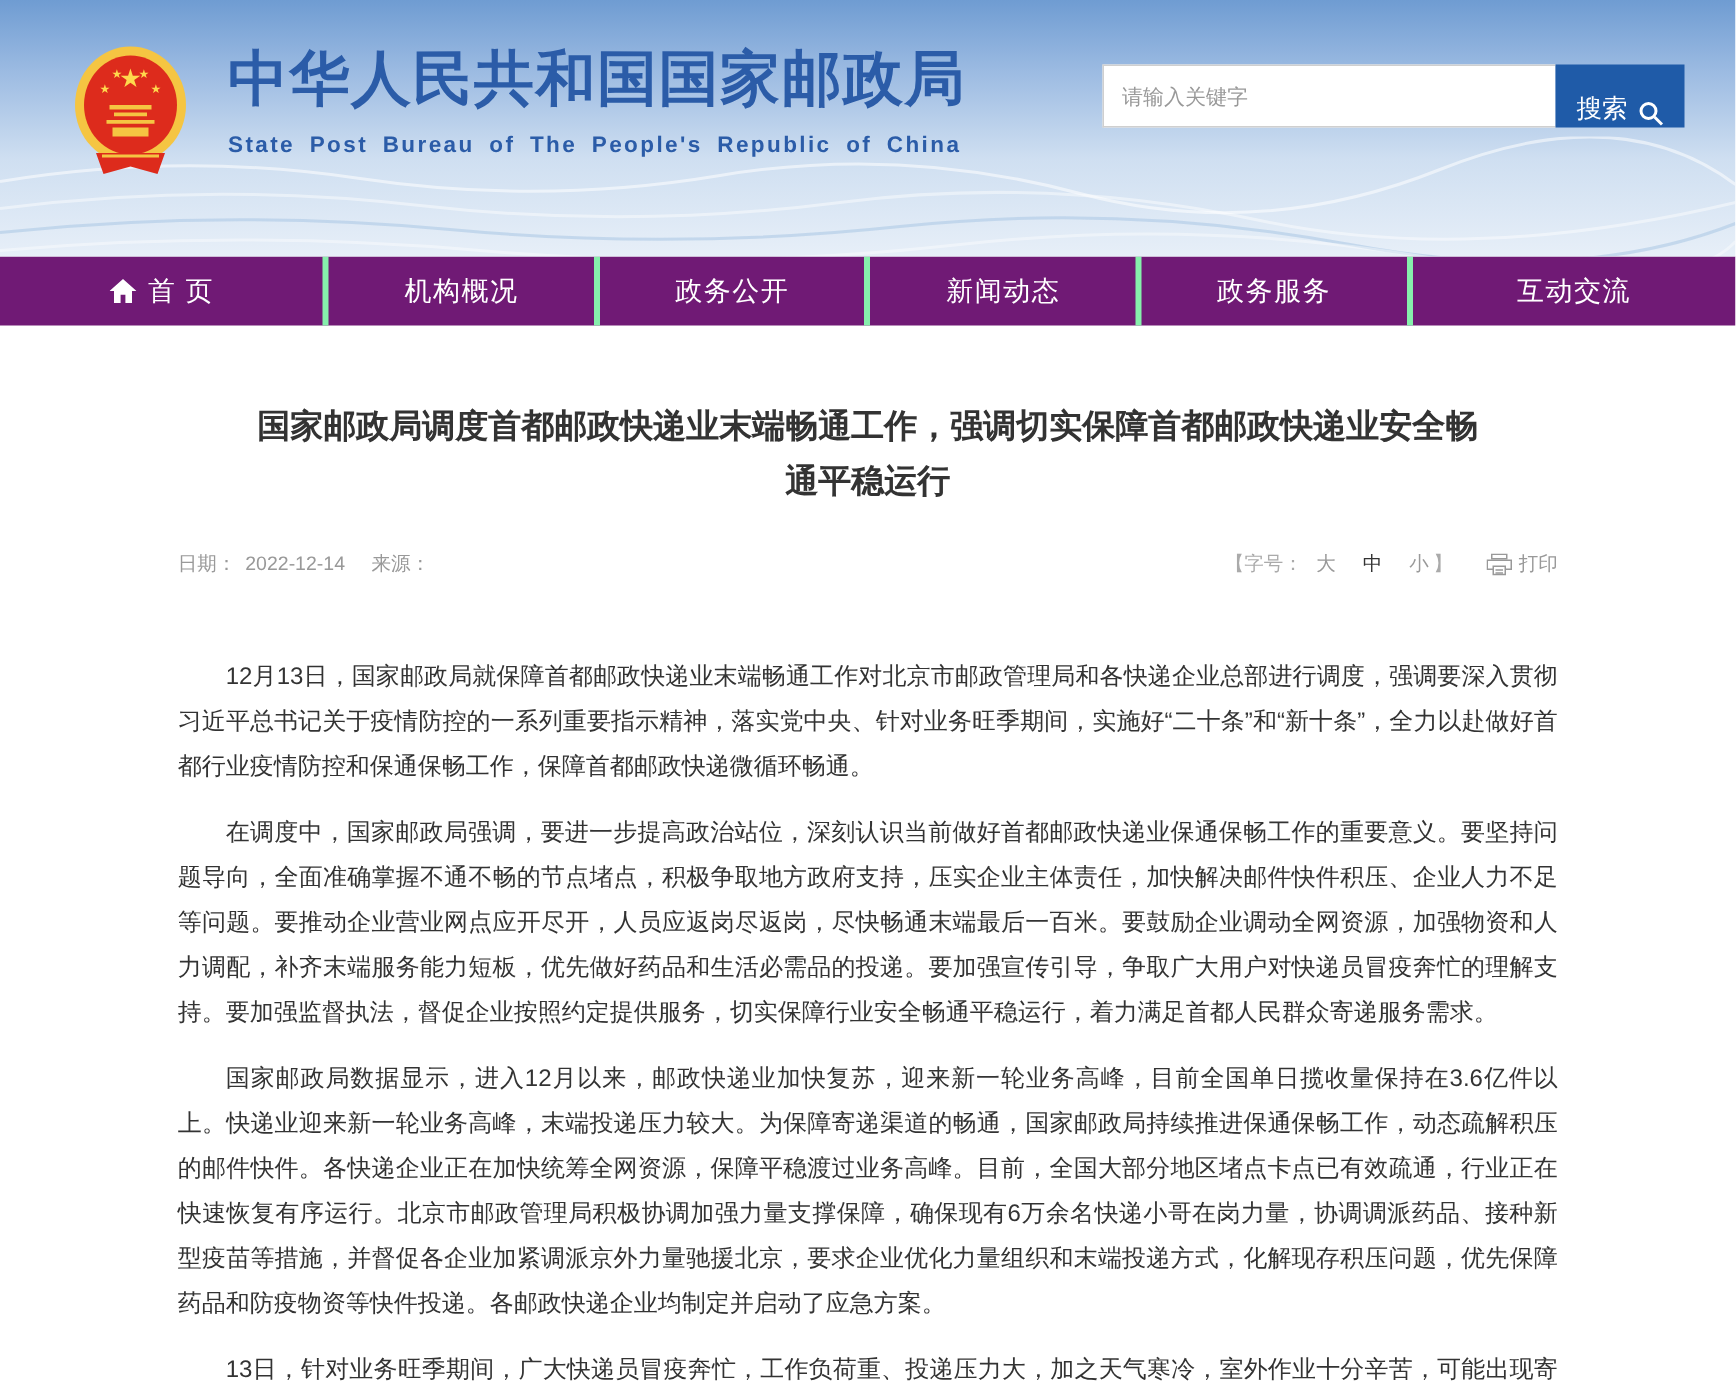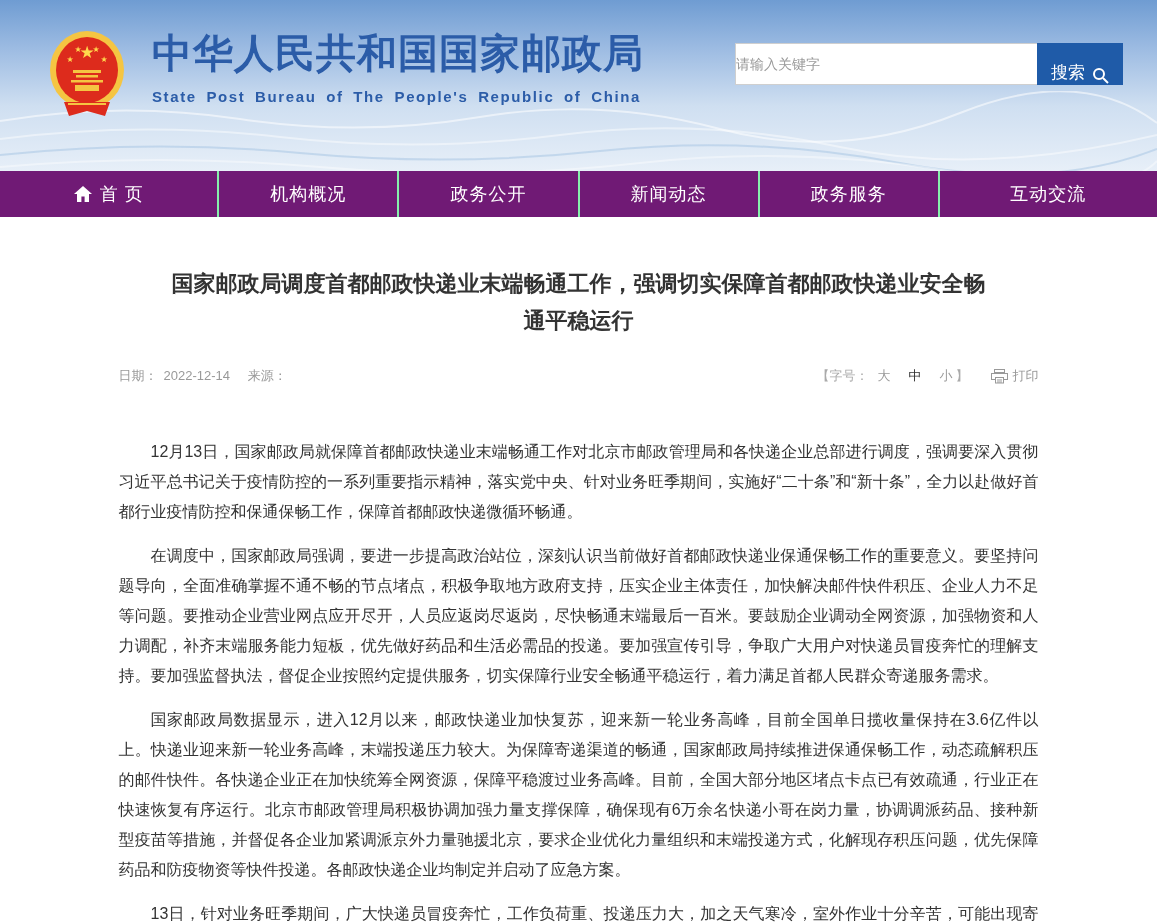--- a/index.html
+++ b/index.html
@@ -52,21 +52,21 @@
     top: 43px;
     right: 34px;
     width: 388px;
   }
   .search-row { display: flex; }
   .search-input {
     flex: 1;
     height: 42px;
     border: 1px solid #cfcfcf;
     border-right: none;
-    padding: 0 0;
+    padding: 0 12px;
     font-size: 14px;
     color: #333;
     outline: none;
     background: #fff;
     font-family: inherit;
   }
   .search-input::placeholder { color: #999; }
   .search-button {
     width: 86px;
     height: 42px;
@@ -101,21 +101,21 @@
   }
   .nav-item {
     flex: 1 1 0;
     display: flex;
     align-items: center;
     justify-content: center;
     color: #ffffff;
     font-size: 18px;
     letter-spacing: 1px;
     cursor: pointer;
-    border-left: 2px solid #86efac;
+    border-left: 4px solid #86efac;
   }
   .nav-item:first-child { border-left: none; flex: 1.22 1 0; }
   .nav-item:last-child { flex: 1.22 1 0; text-align: right; }
   .nav-home-icon { margin-right: 8px; display: inline-flex; }
 
   
   .article {
     width: 920px;
     margin: 0 auto;
     padding: 48px 0 34px;

